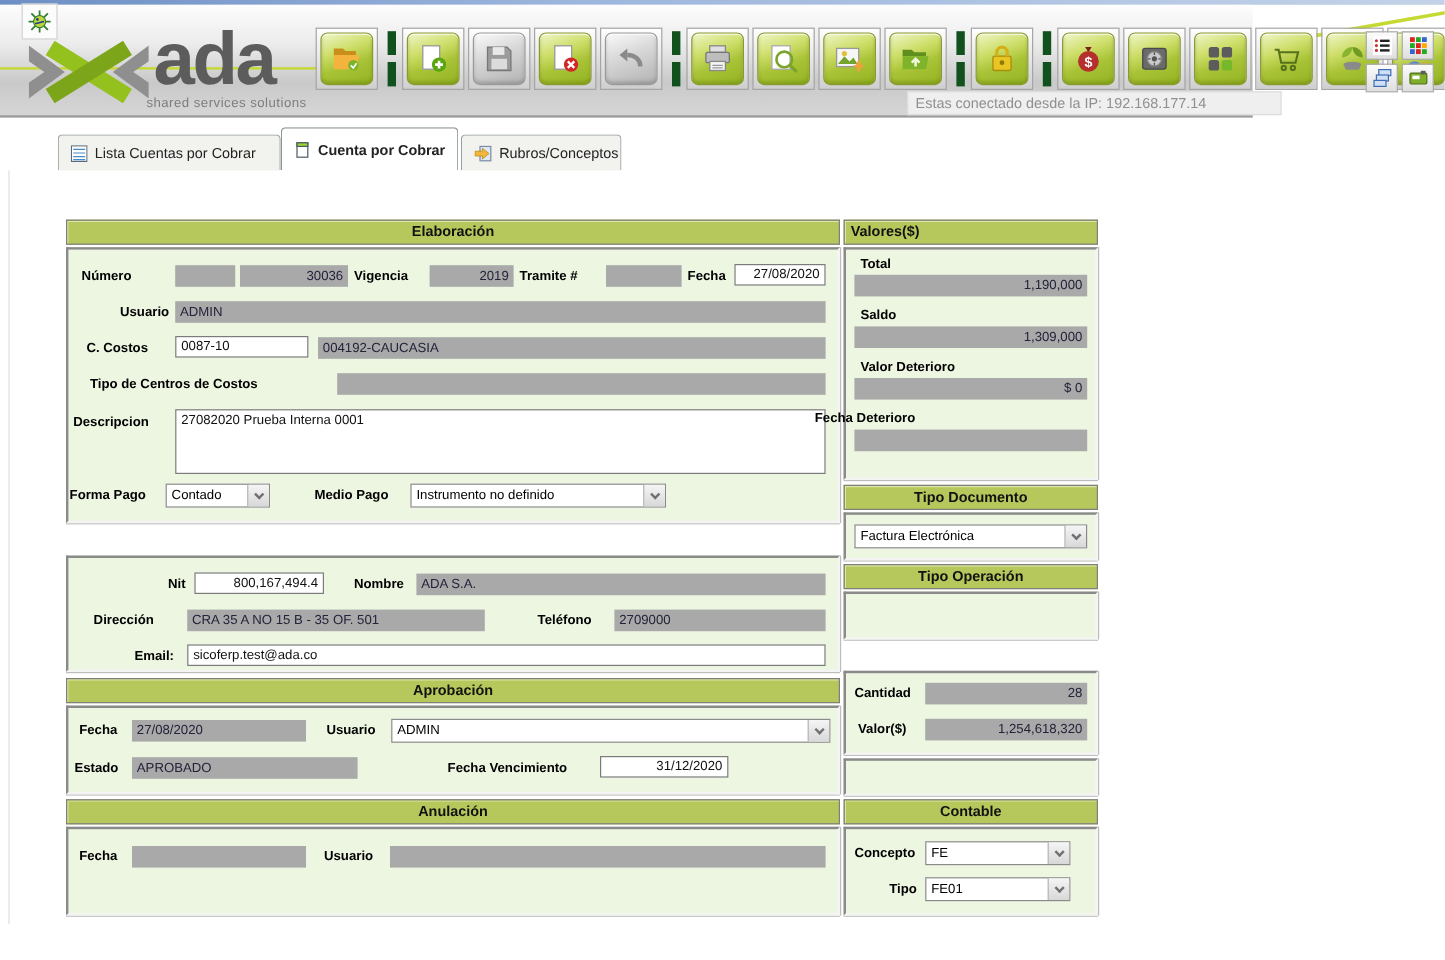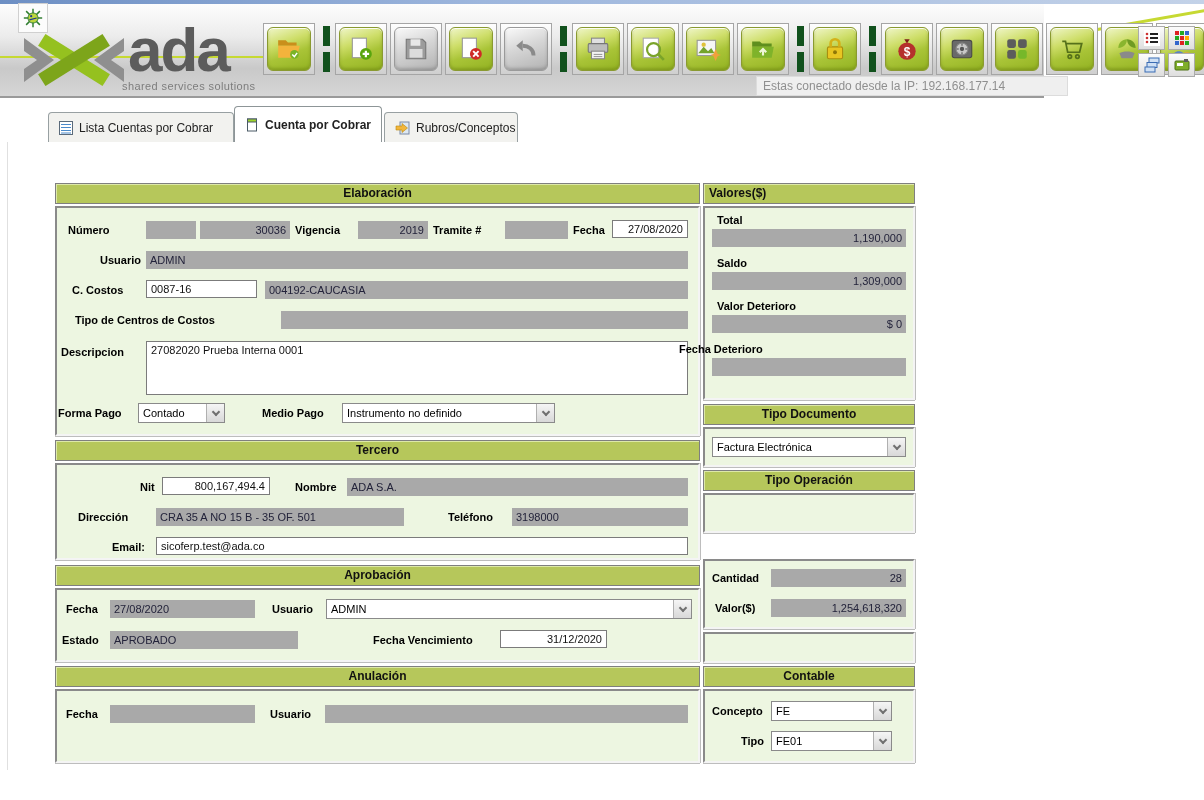--- a/index.html
+++ b/index.html
@@ -348,21 +348,21 @@
     <div class="fg r" style="left:303px; top:38px; width:70px;">2019</div>
     <div class="lbl" style="left:378px; top:38px;">Tramite #</div>
     <div class="fg" style="left:450px; top:38px; width:63px;"></div>
     <div class="lbl" style="left:518px; top:38px;">Fecha</div>
     <div class="fw r" style="left:557px; top:37px; width:76px;">27/08/2020</div>
 
     <div class="lbl" style="left:45px; top:68px;">Usuario</div>
     <div class="fg" style="left:91px; top:68px; width:542px;">ADMIN</div>
 
     <div class="lbl" style="left:17px; top:98px;">C. Costos</div>
-    <div class="fw" style="left:91px; top:97px; width:111px;">0087-16</div>
+    <div class="fw" style="left:91px; top:97px; width:111px;">0087-10</div>
     <div class="fg" style="left:210px; top:98px; width:423px;">004192-CAUCASIA</div>
 
     <div class="lbl" style="left:20px; top:128px;">Tipo de Centros de  Costos</div>
     <div class="fg" style="left:226px; top:128px; width:407px;"></div>
 
     <div class="lbl" style="left:6px; top:160px;">Descripcion</div>
     <div class="fw ta" style="left:91px; top:158px; width:542px;">27082020 Prueba Interna 0001</div>
 
     <div class="lbl" style="left:3px; top:221px;text-align:right;">Forma Pago</div>
     <div class="dd" style="left:83px; top:220px; width:87px;">
@@ -372,32 +372,31 @@
         </span>
     </div>
     <div class="lbl" style="left:207px; top:221px;">Medio Pago</div>
     <div class="dd" style="left:287px; top:220px; width:213px;">
       <span class="dd-text">Instrumento no definido</span>
       <span class="dd-btn">
           <span class="chev"></span>
         </span>
     </div>
 
-    <div class="sech" style="left:0; top:257px; width:645px;"><span>Tercero</span></div>
     <div class="secb" style="left:0; top:280px; width:645px; height:97px;"></div>
 
     <div class="lbl" style="left:85px; top:295px;">Nit</div>
     <div class="fw r" style="left:107px; top:294px; width:108px;">800,167,494.4</div>
     <div class="lbl" style="left:240px; top:295px;">Nombre</div>
     <div class="fg" style="left:292px; top:295px; width:341px;">ADA S.A.</div>
 
     <div class="lbl" style="left:23px; top:325px;">Dirección</div>
     <div class="fg" style="left:101px; top:325px; width:248px;">CRA 35 A NO 15 B - 35 OF. 501</div>
     <div class="lbl" style="left:393px; top:325px;">Teléfono</div>
-    <div class="fg" style="left:457px; top:325px; width:176px;">3198000</div>
+    <div class="fg" style="left:457px; top:325px; width:176px;">2709000</div>
 
     <div class="lbl" style="left:57px; top:355px;">Email:</div>
     <div class="fw" style="left:101px; top:354px; width:532px;">sicoferp.test@ada.co</div>
 
     <div class="sech" style="left:0; top:382px; width:645px;"><span>Aprobación</span></div>
     <div class="secb" style="left:0; top:405px; width:645px; height:74px;"></div>
 
     <div class="lbl" style="left:11px; top:417px;">Fecha</div>
     <div class="fg" style="left:55px; top:417px; width:145px;">27/08/2020</div>
     <div class="lbl" style="left:217px; top:417px;">Usuario</div>

